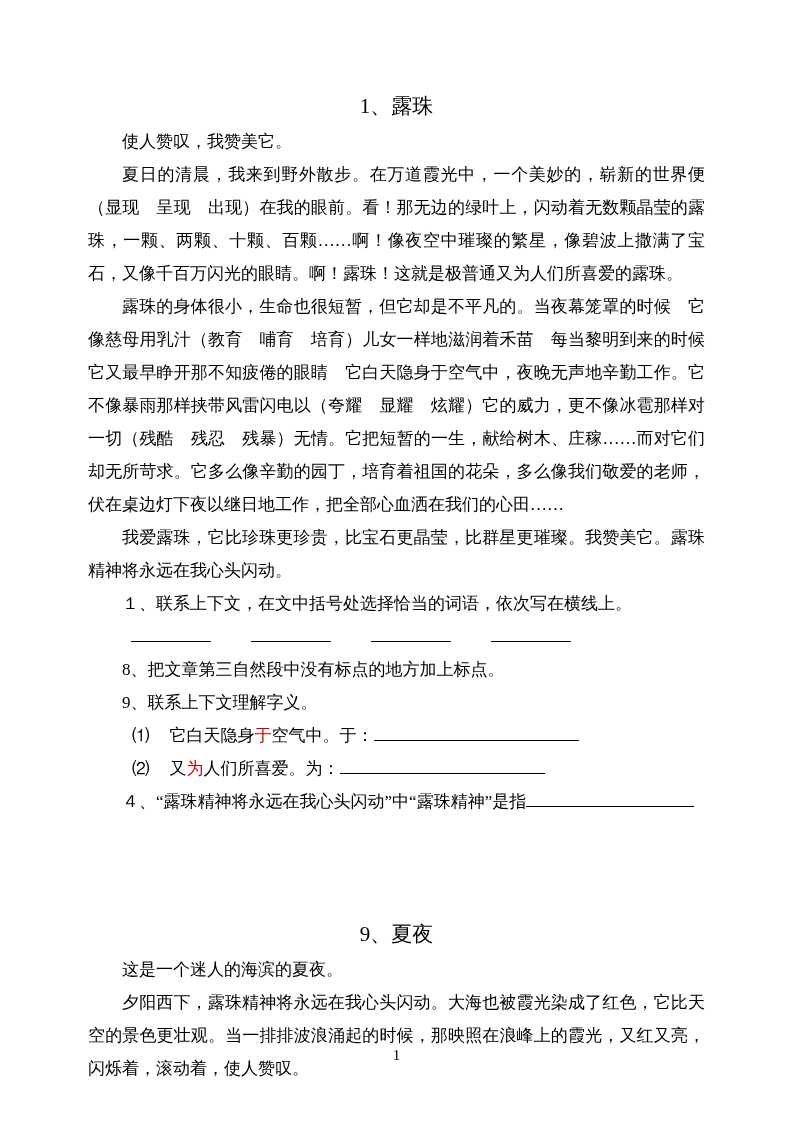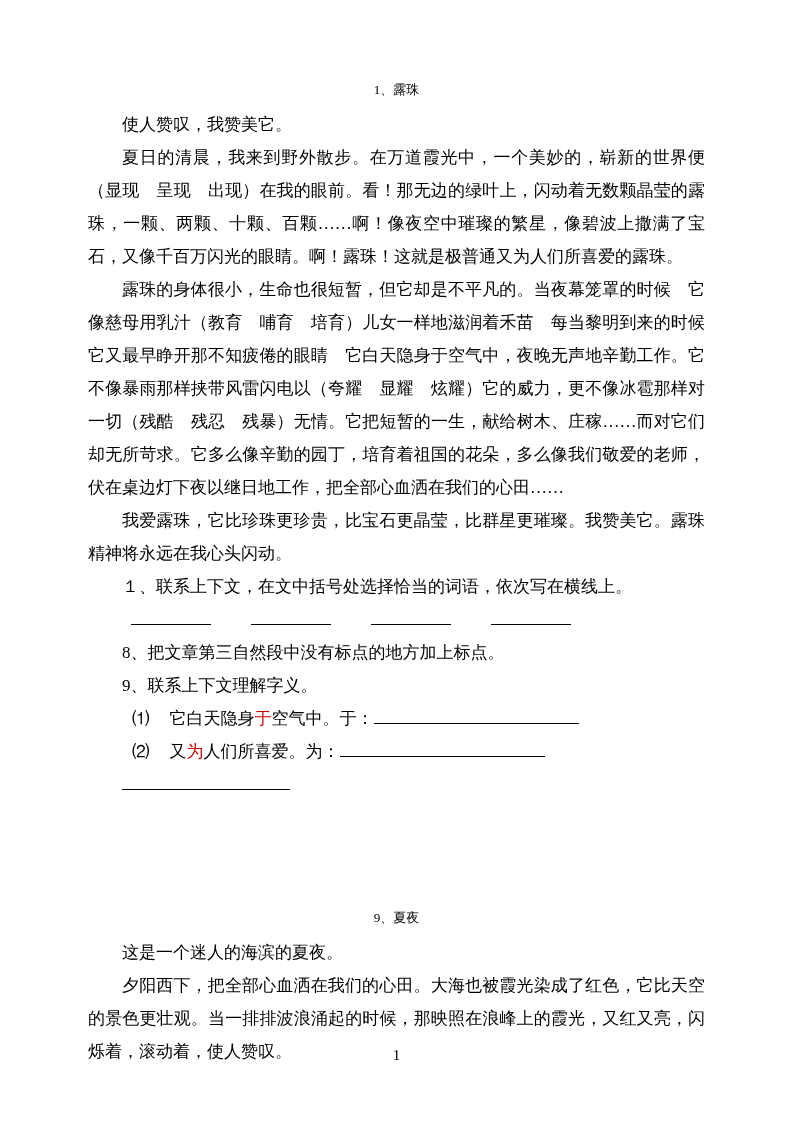--- a/index.html
+++ b/index.html
@@ -16,23 +16,23 @@
     line-height: 33px;
     color: #000000;
     overflow: hidden;
   }
   .page {
     padding: 72px 88px 0 88px;
     box-sizing: border-box;
   }
   .doc-title {
     text-align: center;
-    margin: 1px 0 2px 0;
+    margin: 18px 0 2px 0;
     font-weight: normal;
-    font-size: 13px;
+    font-size: 21px;
   }
   p.para {
     margin: 0;
     text-indent: 2em;
     text-align: justify;
   }
   .q-line {
     margin: 0;
     text-indent: 2em;
     font-family: Liberation Serif, serif;
@@ -108,23 +108,23 @@
 
   <p class="sub-line">
     <span class="sub-num">⑴</span><span>它白天隐身</span><span class="red-char">于</span><span>空气中。于：</span><span class="blank blank-mid"></span>
   </p>
 
   <p class="sub-line">
     <span class="sub-num">⑵</span><span>又</span><span class="red-char">为</span><span>人们所喜爱。为：</span><span class="blank blank-mid"></span>
   </p>
 
   <p class="q-line">
-    <span class="blank blank-end"></span>
+    <span>４、“露珠精神将永远在我心头闪动”中“露珠精神”是指</span><span class="blank blank-end"></span>
   </p>
 
   <h1 class="doc-title section2-title">9、夏夜</h1>
 
   <p class="para section2-p1">这是一个迷人的海滨的夏夜。</p>
-  <p class="para">夕阳西下，把全部心血洒在我们的心田。大海也被霞光染成了红色，它比天空的景色更壮观。当一排排波浪涌起的时候，那映照在浪峰上的霞光，又红又亮，闪烁着，滚动着，使人赞叹。</p>
+  <p class="para">夕阳西下，露珠精神将永远在我心头闪动。大海也被霞光染成了红色，它比天空的景色更壮观。当一排排波浪涌起的时候，那映照在浪峰上的霞光，又红又亮，闪烁着，滚动着，使人赞叹。</p>
 
 </div>
 
 <div class="page-number">1</div>
 
 </body></html>

